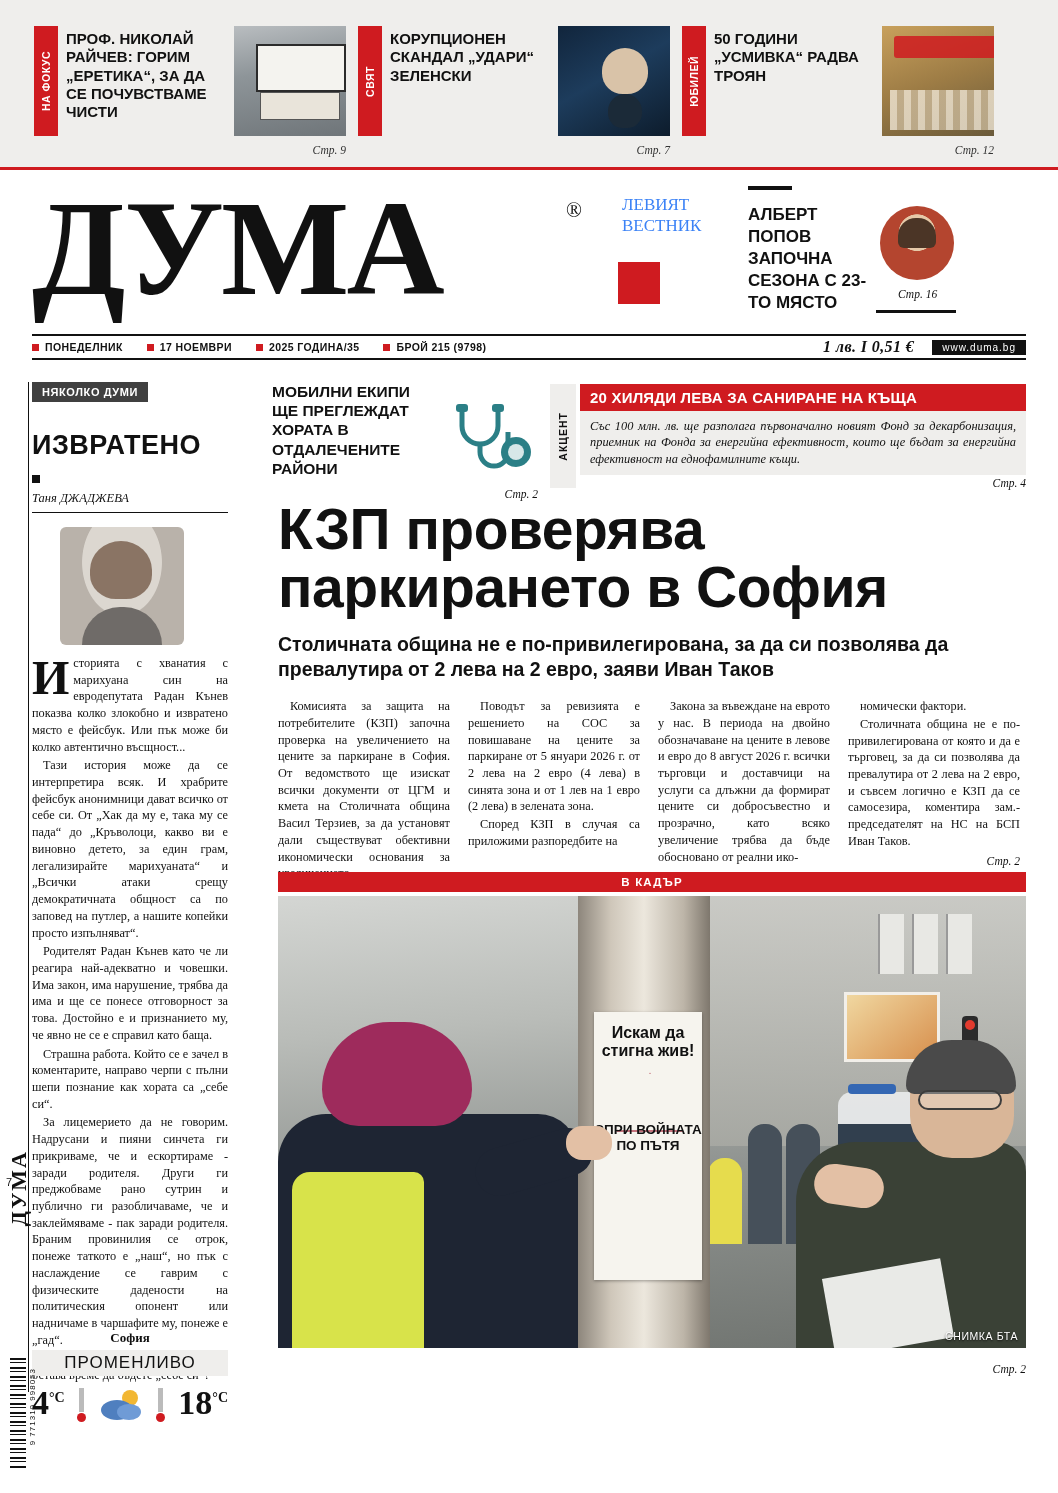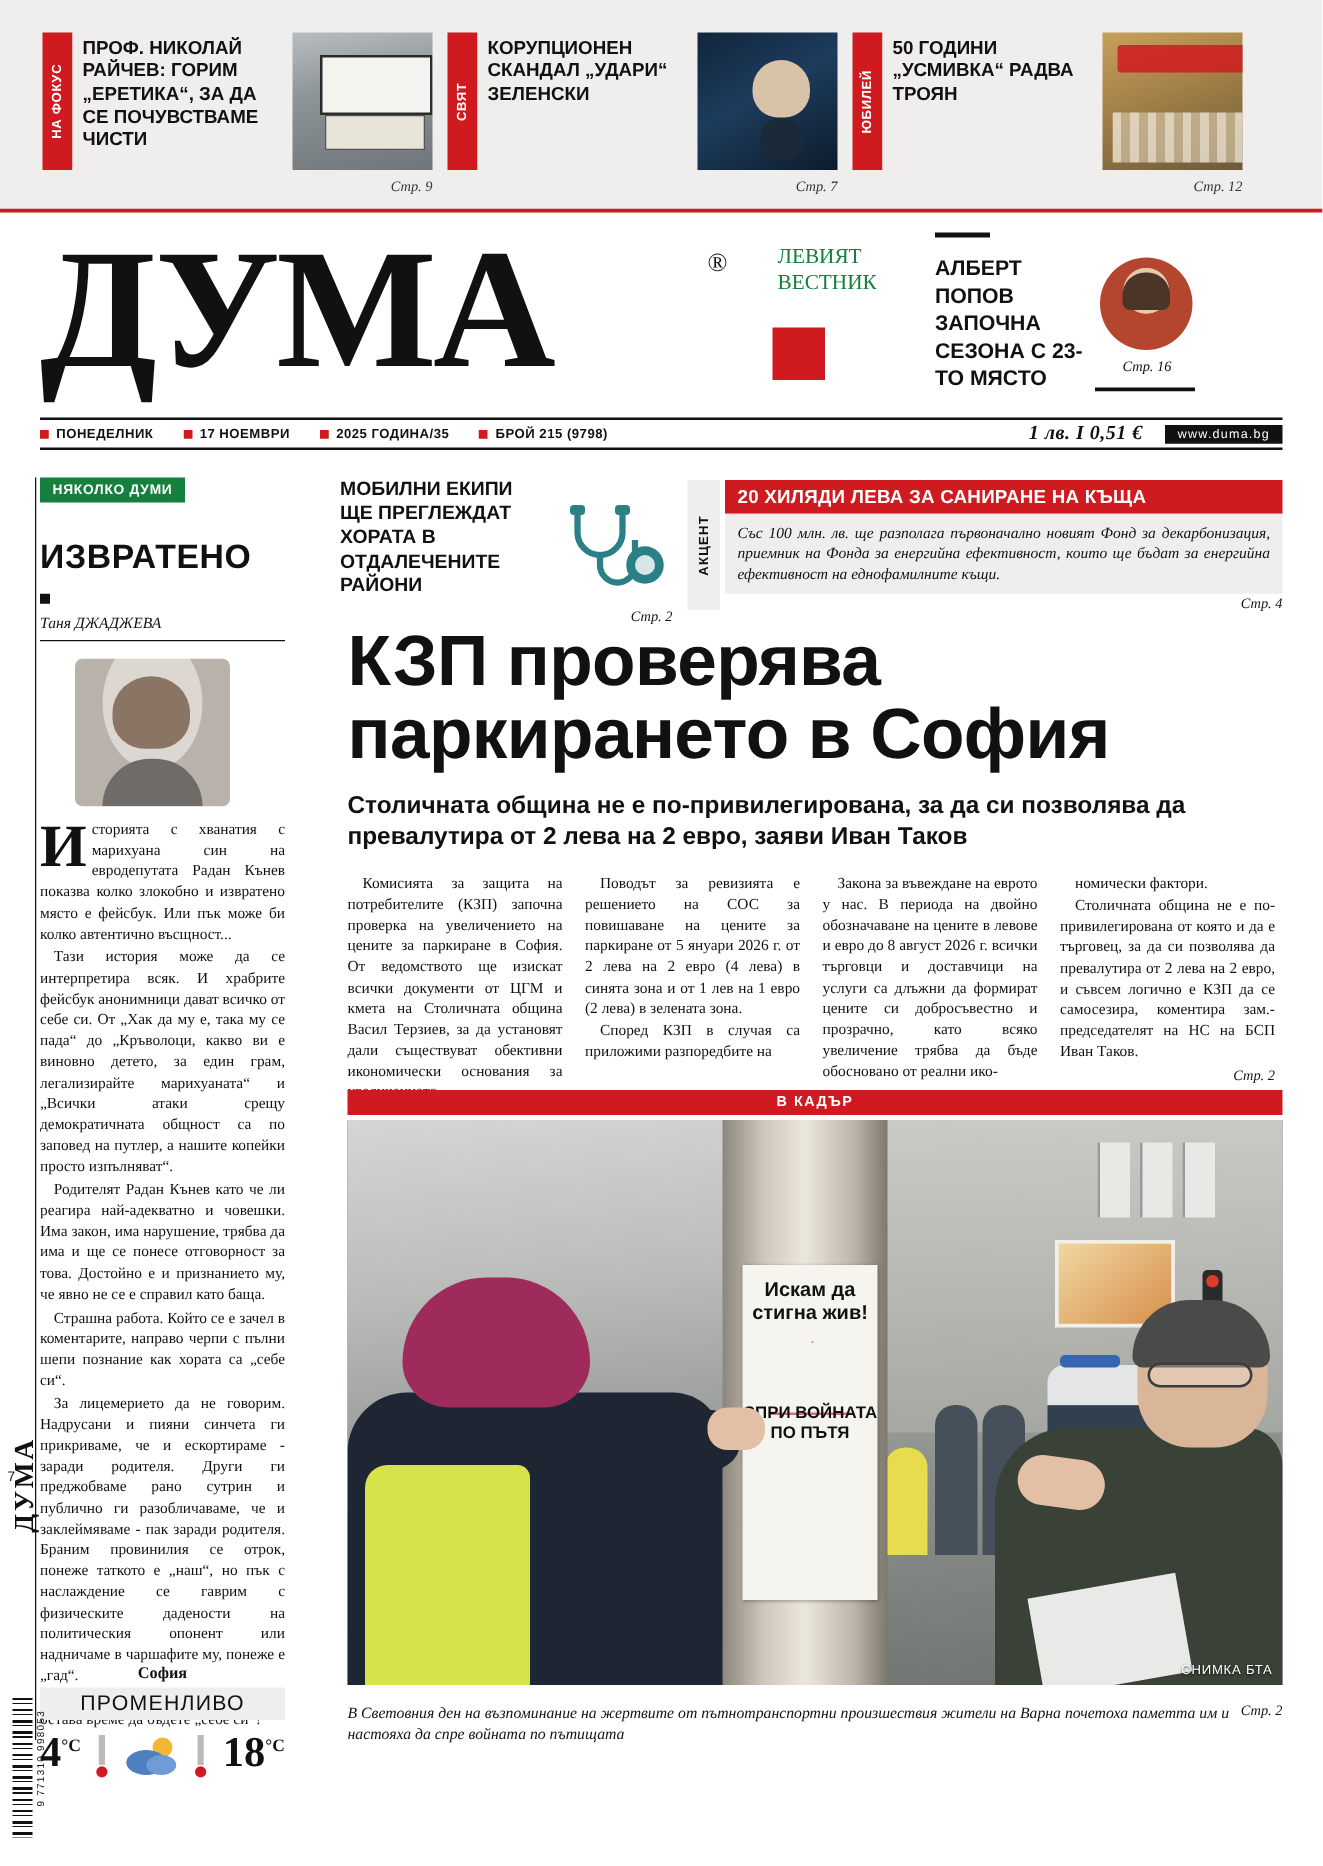--- a/index.html
+++ b/index.html
@@ -74,21 +74,21 @@
     position: absolute; left: 32px; top: 10px;
     font-family: "Liberation Serif", serif; font-weight: bold;
     font-size: 136px; letter-spacing: -3px; line-height: 1; color: #111;
   }
   .logo-reg {
     position: absolute; left: 566px; top: 28px;
     font-size: 21px; font-family: "Liberation Serif", serif; color: #111;
   }
   .logo-sub {
     position: absolute; left: 622px; top: 24px;
-    font-family: "Liberation Serif", serif; font-size: 17px; line-height: 1.25; color: #15803d;
+    font-family: "Liberation Serif", serif; font-size: 17px; line-height: 1.25; color: #3b82f6;
   }
   .logo-redsq {
     position: absolute; left: 618px; top: 92px; width: 42px; height: 42px; background: #cf1b20;
   }
   .mast-dash { position: absolute; left: 748px; top: 16px; width: 44px; height: 4px; background: #111; }
   .mast-promo {
     position: absolute; left: 748px; top: 34px; width: 130px;
     font-family: "Liberation Sans", sans-serif; font-weight: bold; font-size: 17px;
     line-height: 1.3; color: #111; text-transform: uppercase;
   }
@@ -117,21 +117,21 @@
     margin-left: auto; font-family: "Liberation Serif", serif; font-style: italic;
     font-size: 16px; font-weight: bold; margin-right: 18px;
   }
   .mb-site {
     background: #111; color: #fff; font-size: 10px; padding: 2px 10px; letter-spacing: 1px;
   }
 
   
   .band { position: absolute; left: 32px; top: 382px; width: 994px; height: 118px; }
   .band-tagline {
-    position: absolute; left: 0; top: 0; background: #15803d; color: #fff;
+    position: absolute; left: 0; top: 0; background: #404040; color: #fff;
     font-family: "Liberation Sans", sans-serif; font-weight: bold; font-size: 11px;
     letter-spacing: .6px; padding: 4px 10px;
   }
   .band-mid { position: absolute; left: 240px; top: 0; width: 270px; height: 112px; }
   .band-mid-head {
     font-family: "Liberation Sans", sans-serif; font-weight: bold; font-size: 15.5px;
     line-height: 1.24; text-transform: uppercase; width: 168px;
   }
   .steth {
     position: absolute; right: 0; top: 20px; width: 96px; height: 70px;
@@ -577,21 +577,20 @@
       <div class="ph-glass"></div>
       <div class="ph-hand2"></div>
     </div>
 
     <div class="ph-white"></div>
     <div class="ph-credit">СНИМКА БТА</div>
   </div>
 
   <div class="caption">
     <span class="cap-page">Стр. 2</span>
-    <span>В Световния ден на възпоминание на жертвите от пътнотранспортни произшествия жители на Варна почетоха паметта им и настояха да спре войната по пътищата</span>
   </div>
 
   <div class="weather">
     <div class="w-city">София</div>
     <div class="w-cond">ПРОМЕНЛИВО</div>
     <div class="w-row">
       <div class="w-temp"><span>4</span><sup>°C</sup></div>
       <div class="therm">
           <i></i>
           <b></b>

